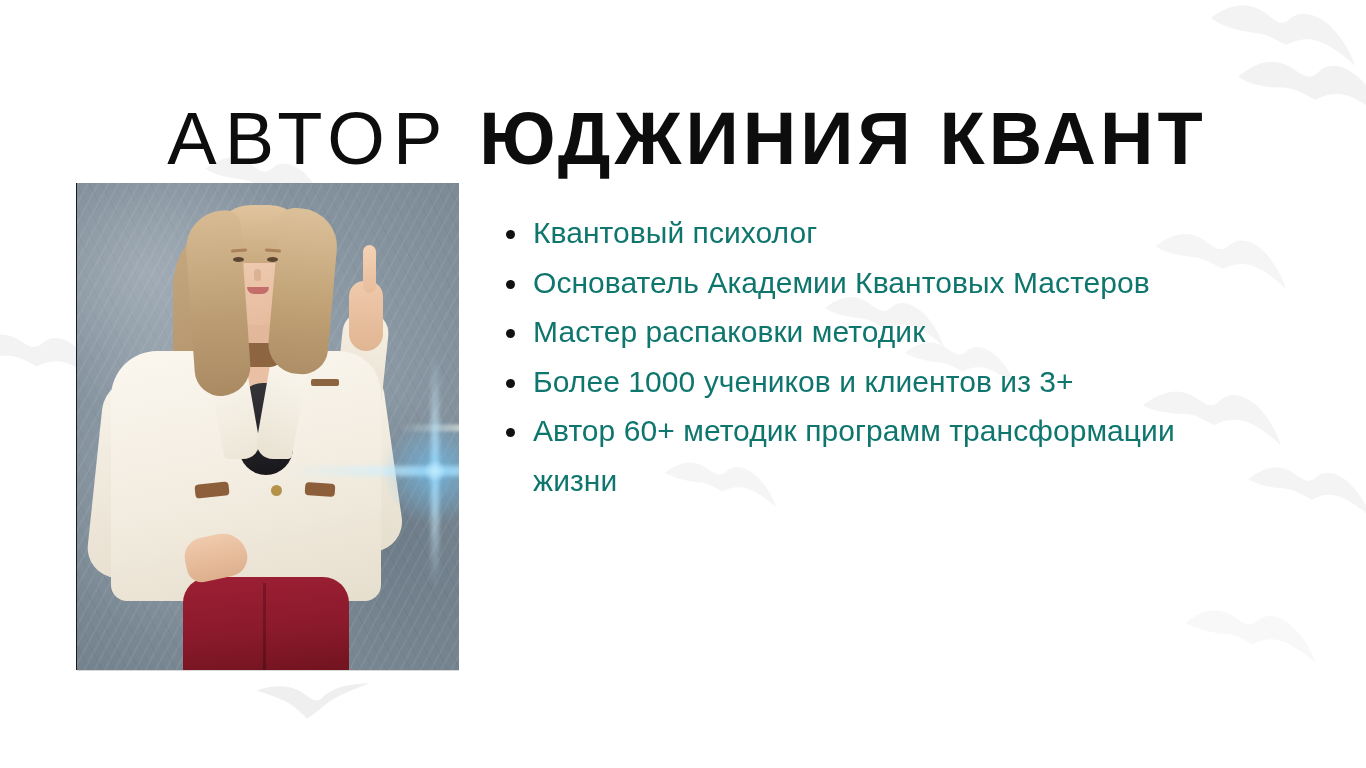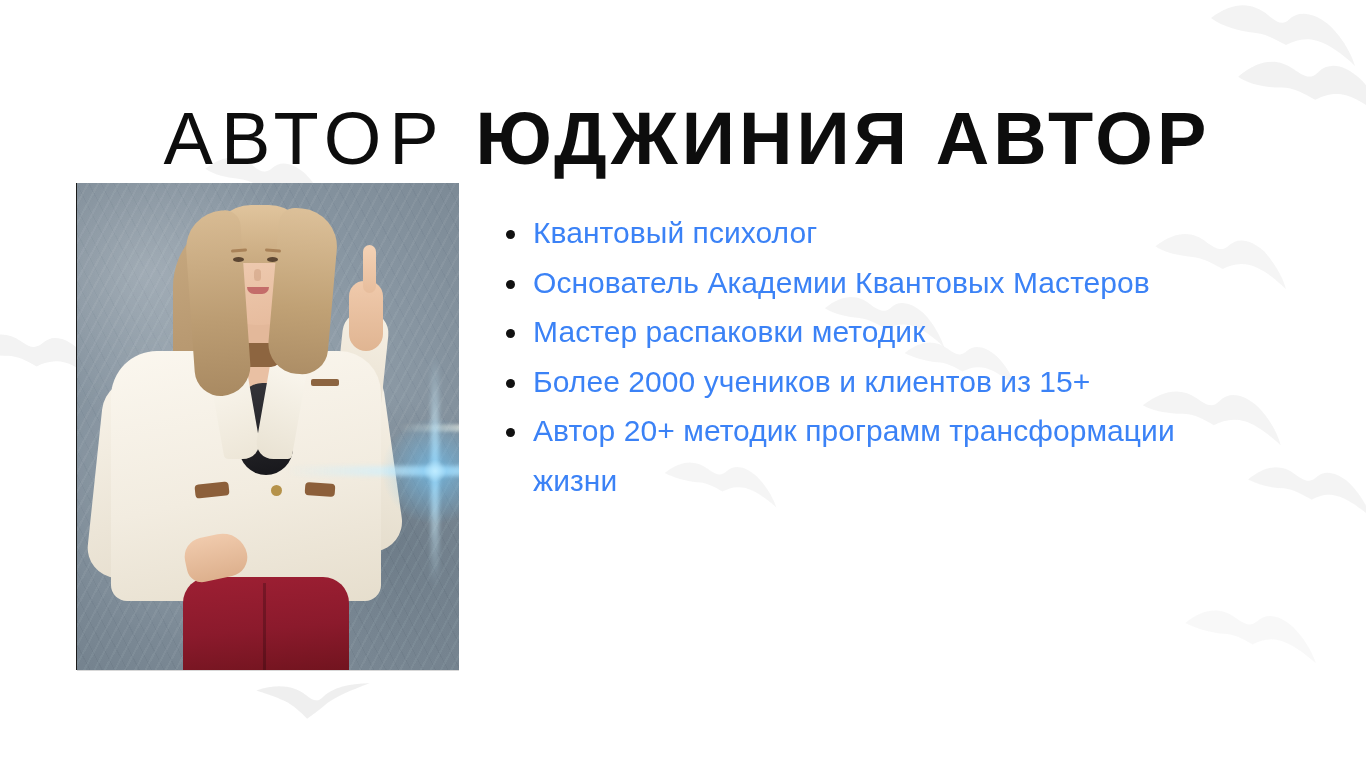--- a/index.html
+++ b/index.html
@@ -243,21 +243,21 @@
     z-index:3;
     list-style:none;
     margin:0;padding:0;
   }
   .bullet-row{
     position:relative;
     display:block;
     padding-left:33px;
     font-size:30px;
     line-height:49.5px;
-    color:#3b82f6;
+    color:#0f766e;
     font-weight:400;
     letter-spacing:.002em;
     white-space:nowrap;
   }
   .bullet-row.has-dot::before{
     content:"";
     position:absolute;
     left:6px;top:22px;
     width:9px;height:9px;
     background:#111111;
@@ -341,21 +341,21 @@
     </div>
 
     <div class="bird" style="left:1180px;top:596px;width:140px;height:70px;opacity:.6;">
       <svg viewBox="0 0 100 52" width="140" height="70">
           <path d="M2 20 C17 8 29 9 39 16 C46 21 50 23 55 19 C62 12 72 14 82 23 C90 31 96 41 99 50 C90 42 80 35 72 33 C64 31 58 33 52 36 C45 32 38 28 30 28 C20 27 10 24 2 20 Z" fill="#f4f4f4"></path>
         </svg>
     </div>
   </div>
 
   <div class="title-wrap">
-    <h1 class="title"><span class="t-light">АВТОР</span><span class="t-sp"> </span><span class="t-bold">ЮДЖИНИЯ АВТОР</span></h1>
+    <h1 class="title"><span class="t-light">АВТОР</span><span class="t-sp"> </span><span class="t-bold">ЮДЖИНИЯ КВАНТ</span></h1>
   </div>
 
   <div class="photo">
     <div class="photo-bg"></div>
     <div class="fig">
       <div class="hair-back"></div>
       <div class="arm-l"></div>
       <div class="arm-r"></div>
       <div class="forearm-r"></div>
       <div class="neck"></div>
@@ -390,18 +390,18 @@
       <div class="flare-blue-v"></div>
       <div class="flare-blue-h"></div>
       <div class="flare-blue"></div>
     </div>
   </div>
 
   <ul class="bullets">
     <li class="bullet-row has-dot">Квантовый психолог</li>
     <li class="bullet-row has-dot">Основатель Академии Квантовых Мастеров</li>
     <li class="bullet-row has-dot">Мастер распаковки методик</li>
-    <li class="bullet-row has-dot">Более 2000 учеников и клиентов из 15+</li>
-    <li class="bullet-row has-dot">Автор 20+ методик программ трансформации</li>
+    <li class="bullet-row has-dot">Более 1000 учеников и клиентов из 3+</li>
+    <li class="bullet-row has-dot">Автор 60+ методик программ трансформации</li>
     <li class="bullet-row cont">жизни</li>
   </ul>
 
 </div>
 
 </body></html>

